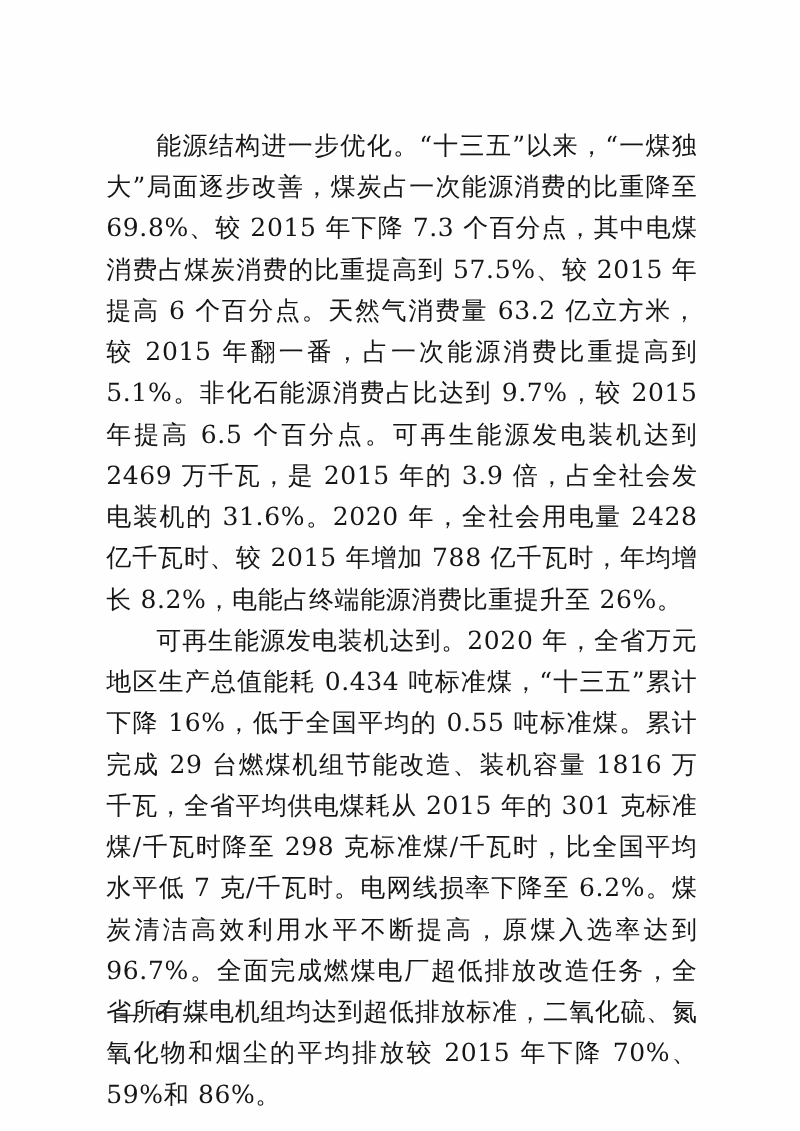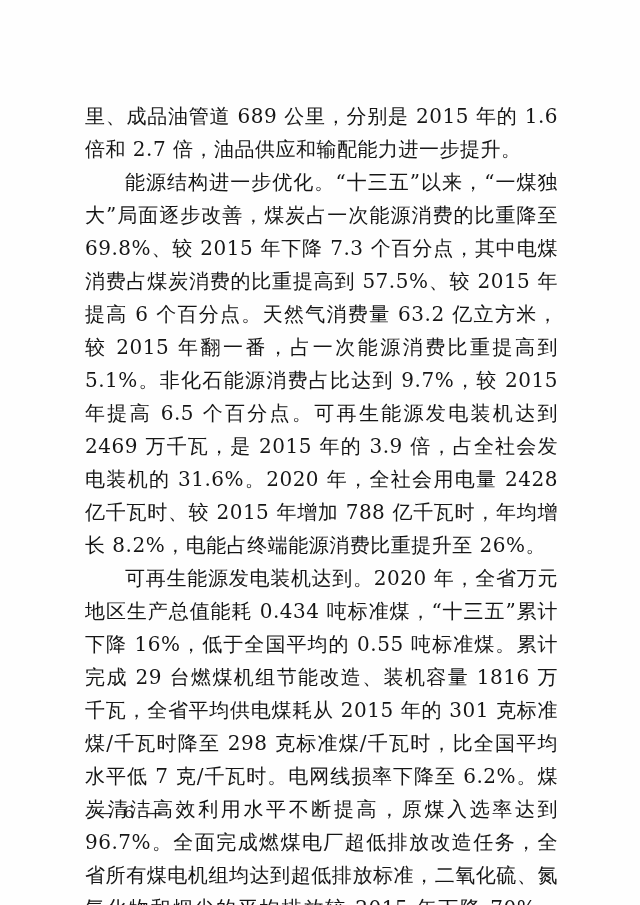--- a/index.html
+++ b/index.html
@@ -48,20 +48,19 @@
     line-height: 33px;
     letter-spacing: 3px;
     color: #222;
   }
 </style>
 </head>
 <body>
 
 <div class="page">
   <div class="content" id="paragraphs">
-  <p class="para"><span class="body-text">里、成品油管道 689 公里，分别是 2015 年的 1.6 倍和 2.7 倍，油品供应和输配能力进一步提升。</span></p>
 
   <p class="para indent"><b class="lead">能源结构进一步优化。</b><span class="body-text">“十三五”以来，“一煤独大”局面逐步改善，煤炭占一次能源消费的比重降至 69.8%、较 2015 年下降 7.3 个百分点，其中电煤消费占煤炭消费的比重提高到 57.5%、较 2015 年提高 6 个百分点。天然气消费量 63.2 亿立方米，较 2015 年翻一番，占一次能源消费比重提高到 5.1%。非化石能源消费占比达到 9.7%，较 2015 年提高 6.5 个百分点。可再生能源发电装机达到 2469 万千瓦，是 2015 年的 3.9 倍，占全社会发电装机的 31.6%。2020 年，全社会用电量 2428 亿千瓦时、较 2015 年增加 788 亿千瓦时，年均增长 8.2%，电能占终端能源消费比重提升至 26%。</span></p>
 
   <p class="para indent"><b class="lead">可再生能源发电装机达到。</b><span class="body-text">2020 年，全省万元地区生产总值能耗 0.434 吨标准煤，“十三五”累计下降 16%，低于全国平均的 0.55 吨标准煤。累计完成 29 台燃煤机组节能改造、装机容量 1816 万千瓦，全省平均供电煤耗从 2015 年的 301 克标准煤/千瓦时降至 298 克标准煤/千瓦时，比全国平均水平低 7 克/千瓦时。电网线损率下降至 6.2%。煤炭清洁高效利用水平不断提高，原煤入选率达到 96.7%。全面完成燃煤电厂超低排放改造任务，全省所有煤电机组均达到超低排放标准，二氧化硫、氮氧化物和烟尘的平均排放较 2015 年下降 70%、59%和 86%。</span></p>
 </div>
   <div class="page-number">— 6 —</div>
 </div>
 
 </body></html>

